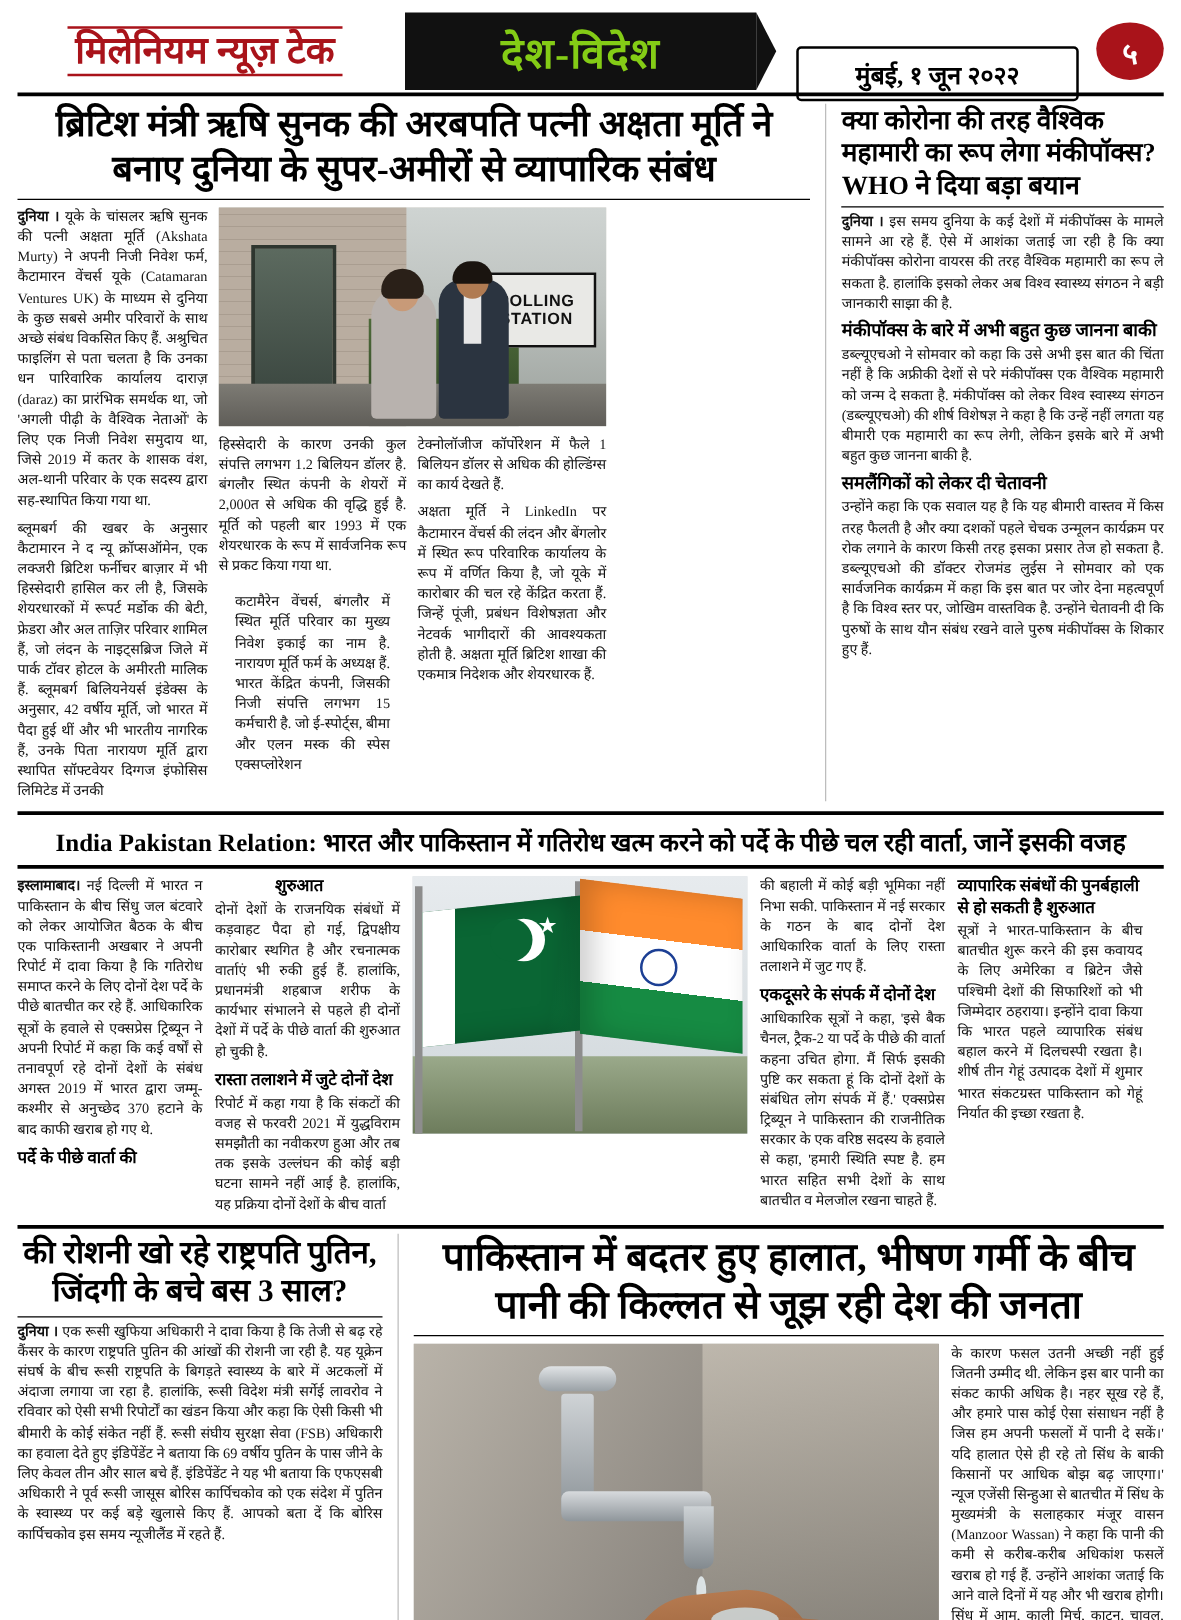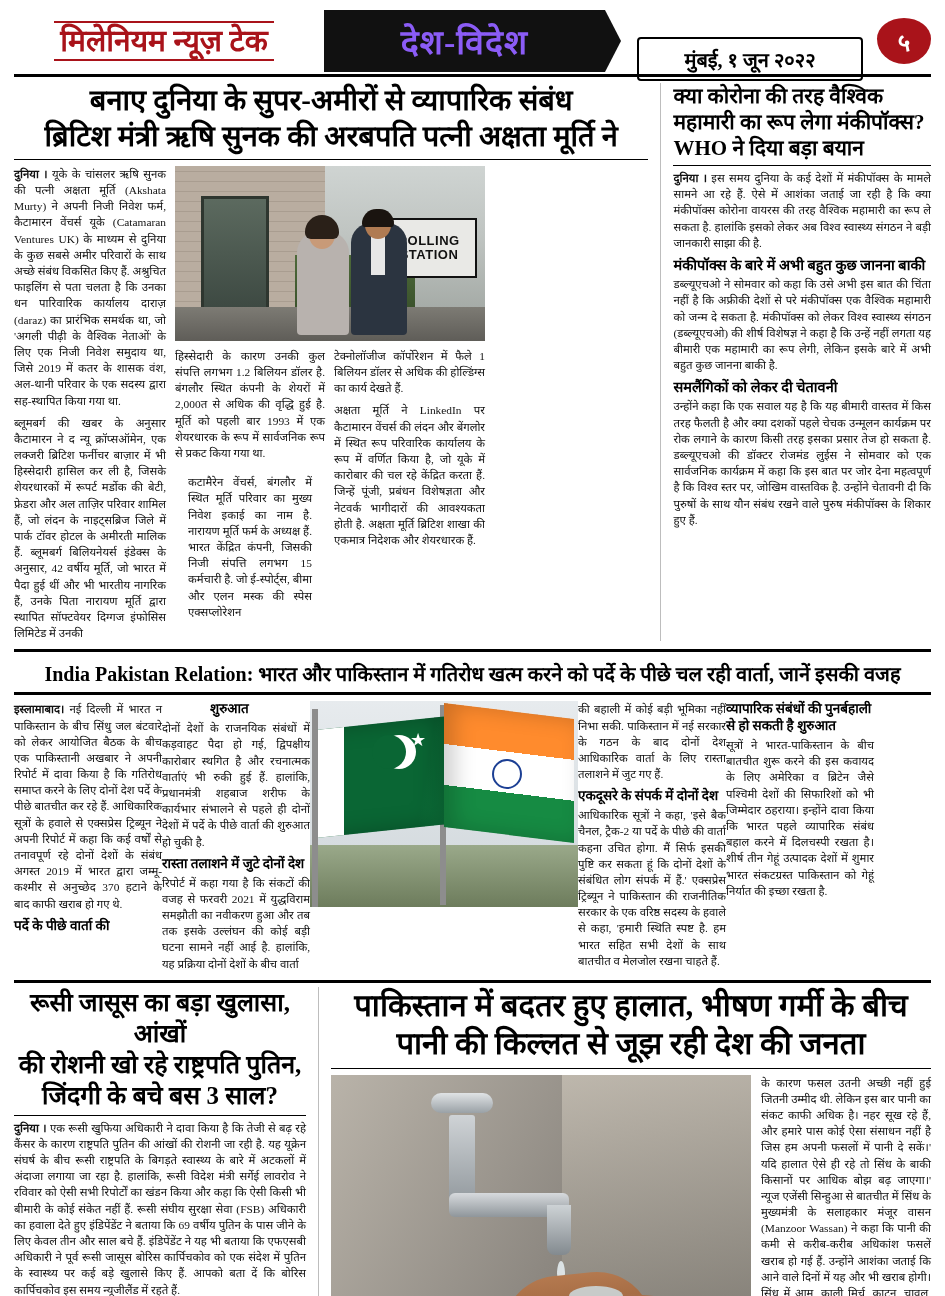--- a/index.html
+++ b/index.html
@@ -46,21 +46,21 @@
     line-height: 1.05;
     text-align: center;
     border-top: 2px solid #a9131a;
     border-bottom: 2px solid #a9131a;
     padding: 2px 6px;
   }
   .section-tag {
     flex: 1;
     margin: 0 10px;
     background: #111;
-    color: #8b5cf6;
+    color: #84cc16;
     display: flex;
     align-items: center;
     justify-content: center;
     position: relative;
   }
   .section-tag::after {
     content: "";
     position: absolute;
     right: -16px;
     top: 0;
@@ -235,21 +235,21 @@
 
   
   .band-title {
     font-family: "Liberation Serif", serif;
     font-weight: bold;
     font-size: 20px;
     text-align: center;
     padding: 4px 0 5px 0;
   }
 
-  .cols3 { display: flex; gap: 0; }
+  .cols3 { display: flex; gap: 10px; }
 </style>
 </head>
 <body>
 
 <div class="page">
 
   <div class="masthead">
     <div class="brand">
       <div class="brand-text">मिलेनियम न्यूज़ टेक</div>
     </div>
@@ -257,22 +257,22 @@
       <div class="section-tag-text">देश-विदेश</div>
     </div>
     <div class="dateline">मुंबई, १ जून २०२२</div>
     <div class="page-badge">५</div>
   </div>
 
   <div class="top-section" style="margin-top:6px;">
 
     <div class="top-left">
       <div class="headline h-main">
+        <div>ब्रिटिश मंत्री ऋषि सुनक की अरबपति पत्नी अक्षता मूर्ति ने</div>
         <div>बनाए दुनिया के सुपर-अमीरों से व्यापारिक संबंध</div>
-        <div>ब्रिटिश मंत्री ऋषि सुनक की अरबपति पत्नी अक्षता मूर्ति ने</div>
       </div>
       <div class="rule-thin"></div>
 
       <div class="top-left-body">
         <div class="col">
           <p class="body-text" style="margin:0 0 6px 0;">
             <span class="lead">दुनिया ।</span><span> यूके के चांसलर ऋषि सुनक की पत्नी अक्षता मूर्ति (Akshata Murty) ने अपनी निजी निवेश फर्म, कैटामारन वेंचर्स यूके (Catamaran Ventures UK) के माध्यम से दुनिया के कुछ सबसे अमीर परिवारों के साथ अच्छे संबंध विकसित किए हैं. अश्रुचित फाइलिंग से पता चलता है कि उनका धन पारिवारिक कार्यालय दाराज़ (daraz) का प्रारंभिक समर्थक था, जो 'अगली पीढ़ी के वैश्विक नेताओं' के लिए एक निजी निवेश समुदाय था, जिसे 2019 में कतर के शासक वंश, अल-थानी परिवार के एक सदस्य द्वारा सह-स्थापित किया गया था.</span>
           </p>
           <p class="body-text" style="margin:0;">ब्लूमबर्ग की खबर के अनुसार कैटामारन ने द न्यू क्रॉप्सऑमेन, एक लक्जरी ब्रिटिश फर्नीचर बाज़ार में भी हिस्सेदारी हासिल कर ली है, जिसके शेयरधारकों में रूपर्ट मर्डोक की बेटी, फ्रेडरा और अल ताज़िर परिवार शामिल हैं, जो लंदन के नाइट्सब्रिज जिले में पार्क टॉवर होटल के अमीरती मालिक हैं. ब्लूमबर्ग बिलियनेयर्स इंडेक्स के अनुसार, 42 वर्षीय मूर्ति, जो भारत में पैदा हुई थीं और भी भारतीय नागरिक हैं, उनके पिता नारायण मूर्ति द्वारा स्थापित सॉफ्टवेयर दिग्गज इंफोसिस लिमिटेड में उनकी</p>
         </div>
@@ -375,21 +375,20 @@
       <p class="body-text" style="margin:0;">सूत्रों ने भारत-पाकिस्तान के बीच बातचीत शुरू करने की इस कवायद के लिए अमेरिका व ब्रिटेन जैसे पश्चिमी देशों की सिफारिशों को भी जिम्मेदार ठहराया। इन्होंने दावा किया कि भारत पहले व्यापारिक संबंध बहाल करने में दिलचस्पी रखता है। शीर्ष तीन गेहूं उत्पादक देशों में शुमार भारत संकटग्रस्त पाकिस्तान को गेहूं निर्यात की इच्छा रखता है.</p>
     </div>
   </div>
 
   <div class="rule-thick" style="margin-top:8px;"></div>
 
   <div style="display:flex; gap:12px;">
 
     <div style="width:300px;">
       <div class="headline h-mid">
-        <div>रूसी जासूस का बड़ा खुलासा, आंखों</div>
         <div>की रोशनी खो रहे राष्ट्रपति पुतिन,</div>
         <div>जिंदगी के बचे बस 3 साल?</div>
       </div>
       <div class="rule-thin"></div>
       <p class="body-text" style="margin:4px 0 6px 0;">
         <span class="lead">दुनिया ।</span><span> एक रूसी खुफिया अधिकारी ने दावा किया है कि तेजी से बढ़ रहे कैंसर के कारण राष्ट्रपति पुतिन की आंखों की रोशनी जा रही है. यह यूक्रेन संघर्ष के बीच रूसी राष्ट्रपति के बिगड़ते स्वास्थ्य के बारे में अटकलों में अंदाजा लगाया जा रहा है. हालांकि, रूसी विदेश मंत्री सर्गेई लावरोव ने रविवार को ऐसी सभी रिपोर्टों का खंडन किया और कहा कि ऐसी किसी भी बीमारी के कोई संकेत नहीं हैं. रूसी संघीय सुरक्षा सेवा (FSB) अधिकारी का हवाला देते हुए इंडिपेंडेंट ने बताया कि 69 वर्षीय पुतिन के पास जीने के लिए केवल तीन और साल बचे हैं. इंडिपेंडेंट ने यह भी बताया कि एफएसबी अधिकारी ने पूर्व रूसी जासूस बोरिस कार्पिचकोव को एक संदेश में पुतिन के स्वास्थ्य पर कई बड़े खुलासे किए हैं. आपको बता दें कि बोरिस कार्पिचकोव इस समय न्यूजीलैंड में रहते हैं.</span>
       </p>
 
     </div>
 

